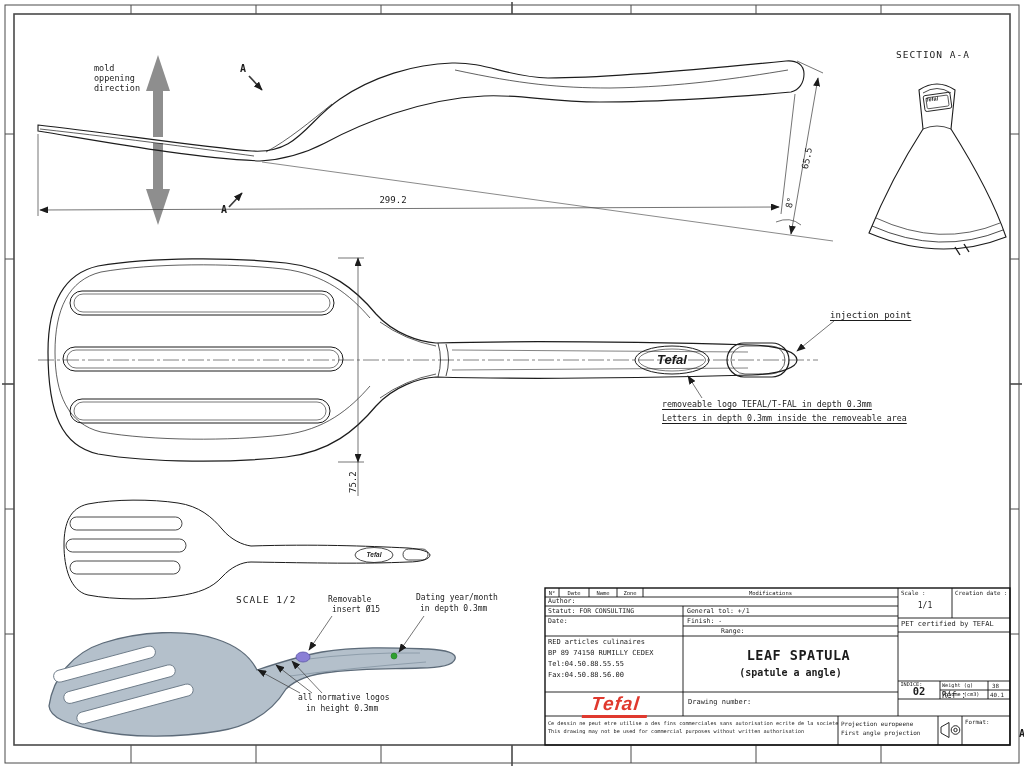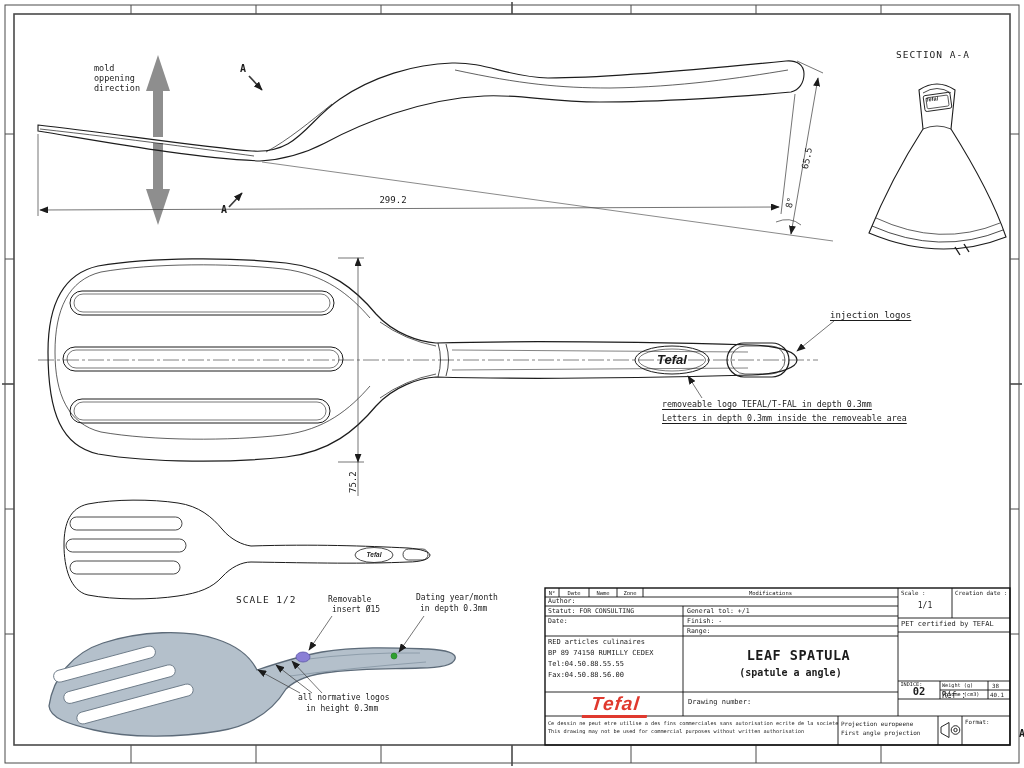--- a/index.html
+++ b/index.html
@@ -268,21 +268,21 @@
 <div class="t bold" style="left:240px;top:63px;font-size:10px;">A</div>
 <div class="t bold" style="left:221px;top:204px;font-size:10px;">A</div>
 
 <div class="t c" style="left:365px;top:195px;width:56px;font-size:9px;">299.2</div>
 <div class="t rot80" style="left:800px;top:168px;font-size:9px;">65.5</div>
 <div class="t rot80" style="left:784px;top:207px;font-size:9px;">8°</div>
 
 <div class="t" style="left:896px;top:50px;font-size:9.5px;letter-spacing:1px;">SECTION A-A</div>
 <div class="t logo-oval" style="left:925px;top:97px;font-size:5.5px;transform:rotate(-8deg);transform-origin:0 0;">Tefal</div>
 
-<div class="t ul" style="left:830px;top:310px;font-size:9px;">injection logos</div>
+<div class="t ul" style="left:830px;top:310px;font-size:9px;">injection point</div>
 <div class="t ul" style="left:662px;top:400px;font-size:8.3px;">removeable logo TEFAL/T-FAL in depth 0.3mm</div>
 <div class="t ul" style="left:662px;top:414px;font-size:8.3px;">Letters in depth 0.3mm inside the removeable area</div>
 
 <div class="t rot90" style="left:348px;top:493px;font-size:9px;">75.2</div>
 
 <div class="t c logo-oval" style="left:640px;top:352.5px;width:64px;font-size:13px;">Tefal</div>
 <div class="t c logo-oval" style="left:354px;top:550.5px;width:40px;font-size:6.5px;">Tefal</div>
 
 <div class="t" style="left:236px;top:595px;font-size:9.5px;letter-spacing:1px;">SCALE 1/2</div>
 
@@ -297,21 +297,21 @@
 <div class="t c" style="left:559px;top:589.5px;width:30px;font-size:5.5px;">Date</div>
 <div class="t c" style="left:589px;top:589.5px;width:28px;font-size:5.5px;">Name</div>
 <div class="t c" style="left:617px;top:589.5px;width:26px;font-size:5.5px;">Zone</div>
 <div class="t c" style="left:643px;top:589.5px;width:255px;font-size:5.5px;">Modifications</div>
 
 <div class="t" style="left:548px;top:598px;font-size:6.5px;">Author:</div>
 <div class="t" style="left:548px;top:607.5px;font-size:6.5px;">Statut: FOR CONSULTING</div>
 <div class="t" style="left:548px;top:617.5px;font-size:6.5px;">Date:</div>
 <div class="t" style="left:687px;top:607.5px;font-size:6.5px;">General tol: +/1</div>
 <div class="t" style="left:687px;top:617.5px;font-size:6.5px;">Finish: -</div>
-<div class="t" style="left:687px;top:627.5px;font-size:6.5px;">Range:</div>
+<div class="t" style="left:721px;top:627.5px;font-size:6.5px;">Range:</div>
 
 <div class="t" style="left:548px;top:639px;font-size:7px;">RED articles culinaires</div>
 <div class="t" style="left:548px;top:650px;font-size:7px;">BP 89 74150 RUMILLY CEDEX</div>
 <div class="t" style="left:548px;top:661px;font-size:7px;">Tel:04.50.88.55.55</div>
 <div class="t" style="left:548px;top:672px;font-size:7px;">Fax:04.50.88.56.00</div>
 
 <div class="t c bold" style="left:683px;top:648px;width:215px;font-size:13.5px;letter-spacing:0.5px;margin-left:8px;">LEAF SPATULA</div>
 <div class="t c bold" style="left:683px;top:667px;width:215px;font-size:10px;">(spatule a angle)</div>
 
 <div class="t" style="left:901px;top:590px;font-size:5.8px;">Scale :</div>

